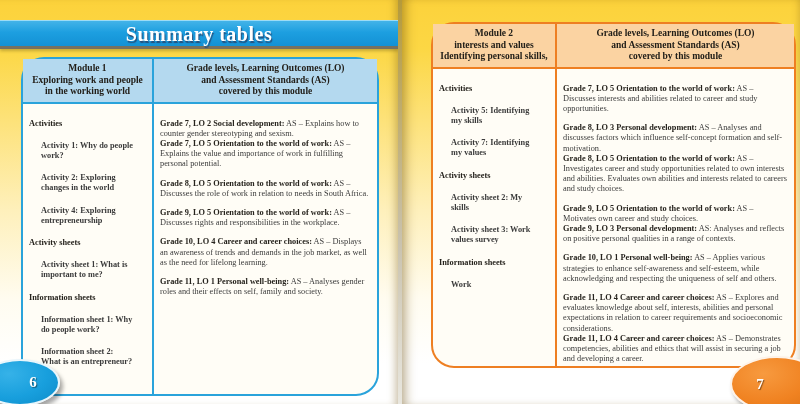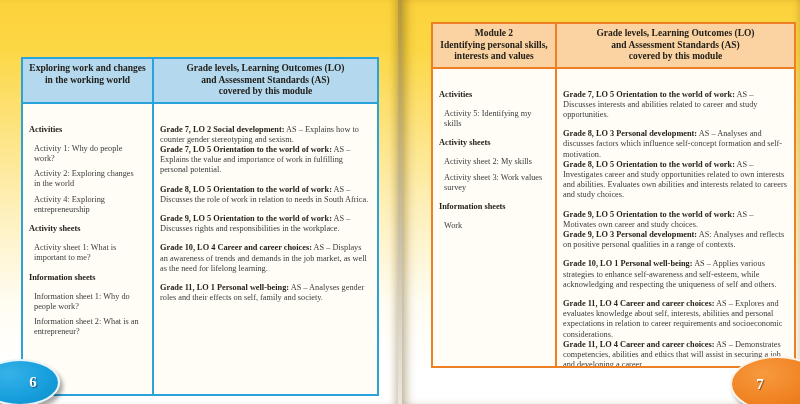--- a/index.html
+++ b/index.html
@@ -31,41 +31,41 @@
   .banner-text{
     color:#ffffff;font-weight:bold;font-size:20px;letter-spacing:.5px;
     text-shadow:1px 2px 1px #26507c;
     line-height:1;
   }
   
   .module-table{
     position:absolute;
     display:grid;grid-template-rows:auto 1fr;
     background:#fffdf6;
-    border-style:solid;border-width:2px;
+    border-style:solid;border-width:2px;border-radius:23px;
   }
   .table-blue{left:21px;top:57px;width:354px;height:335px;grid-template-columns:131px 1fr;border-color:#2aa3db;}
   .table-orange{left:29px;top:22px;width:361px;height:342px;grid-template-columns:124px 1fr;border-color:#ee7f22;}
   .th{
     text-align:center;font-weight:bold;font-size:9.5px;line-height:11.5px;
     padding:4px 2px;color:#23201a;
   }
   .table-blue .th{background:#b4d9ef;border-bottom:2px solid #2aa3db;}
   .table-orange .th{background:#fbd3a2;border-bottom:2px solid #ee7f22;}
   .table-blue .col1{border-right:2px solid #2aa3db;}
   .table-orange .col1{border-right:2px solid #ee7f22;}
   .td{
-    padding:21px 6px 4px 6px;color:#3b3b3b;
+    padding:15px 6px 4px 6px;color:#3b3b3b;
     font-size:8.3px;line-height:10.2px;
     overflow:hidden;
   }
   .section-heading{font-weight:bold;margin:0 0 9px 0;color:#26231d;}
   .section{margin-bottom:9px;}
   .section:last-child{margin-bottom:0;}
-  .sec-item{margin:5px;}
+  .sec-item{margin:12px;font-weight:bold;}
   .grade-group{margin-bottom:9px;}
   .grade-group:last-child{margin-bottom:0;}
   .grade-item{margin:0;}
   .grade-item b{color:#26231d;}
   
   .oval{
     position:absolute;border-radius:50%;
     display:flex;align-items:center;justify-content:center;
     color:#fff;font-weight:bold;font-size:15px;
     box-shadow:3px 4px 4px rgba(0,0,0,.35);
@@ -82,23 +82,27 @@
     background:radial-gradient(ellipse at 35% 30%,#f79a3f 0%,#f08221 55%,#da6f12 100%);
     padding-right:34px;box-sizing:border-box;
   }
 </style>
 </head>
 <body>
 
 <div class="book">
 
   <div class="page left">
+    <div class="banner">
+      <span class="banner-text">Summary tables</span>
+    </div>
     <div class="module-table table-blue">
       <div class="th col1">
-          <div>Exploring work and changes</div>
+          <div>Module 1</div>
+          <div>Exploring work and people</div>
           <div>in the working world</div>
         </div>
       <div class="th">
           <div>Grade levels, Learning Outcomes (LO)</div>
           <div>and Assessment Standards (AS)</div>
           <div>covered by this module</div>
         </div>
       <div class="td col1">
           <div class="section">
             <div class="section-heading">Activities</div>
@@ -137,32 +141,33 @@
     </div>
     <div class="oval oval-blue">
       <span>6</span>
     </div>
   </div>
 
   <div class="page right">
     <div class="module-table table-orange">
       <div class="th col1">
           <div>Module 2</div>
+          <div>interests and values</div>
           <div>Identifying personal skills,</div>
-          <div>interests and values</div>
         </div>
       <div class="th">
           <div>Grade levels, Learning Outcomes (LO)</div>
           <div>and Assessment Standards (AS)</div>
           <div>covered by this module</div>
         </div>
       <div class="td col1">
           <div class="section">
             <div class="section-heading">Activities</div>
             <p class="sec-item">Activity 5: Identifying my skills</p>
+            <p class="sec-item">Activity 7: Identifying my values</p>
           </div>
           <div class="section">
             <div class="section-heading">Activity sheets</div>
             <p class="sec-item">Activity sheet 2: My skills</p>
             <p class="sec-item">Activity sheet 3: Work values survey</p>
           </div>
           <div class="section">
             <div class="section-heading">Information sheets</div>
             <p class="sec-item">Work</p>
           </div>

